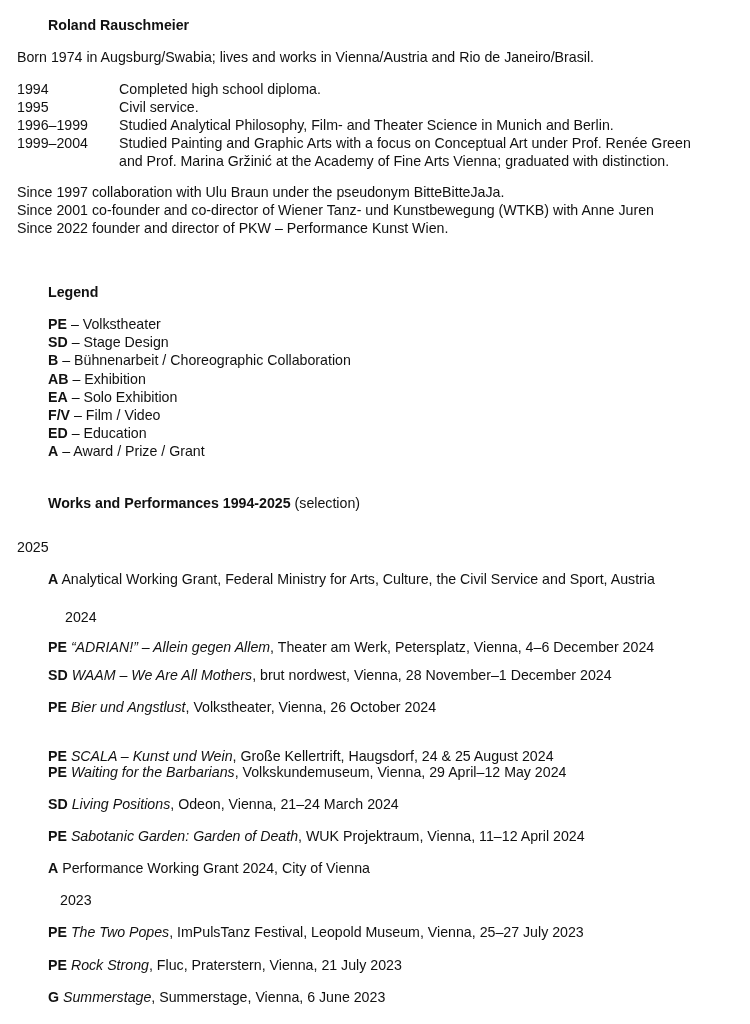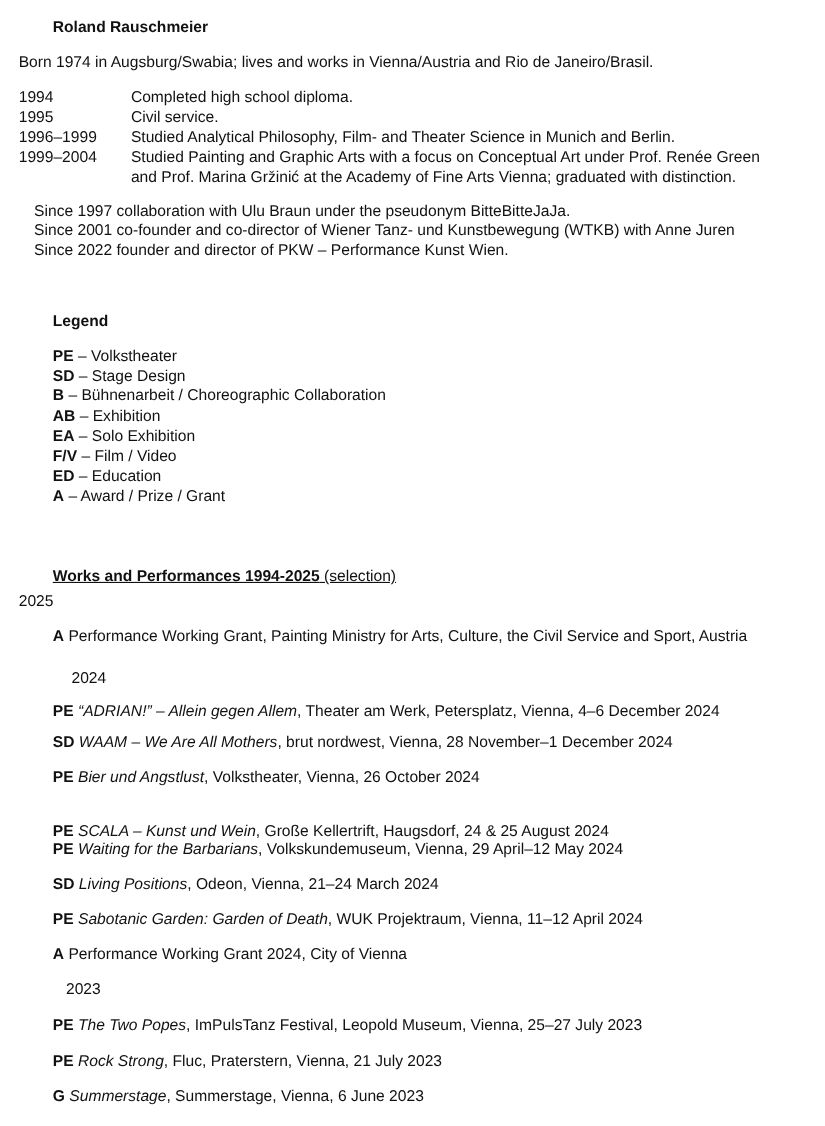--- a/index.html
+++ b/index.html
@@ -41,42 +41,42 @@
     </div>
     <div class="row" style="top:134px;">
       <span class="year">1999–2004</span>
       <span class="desc">Studied Painting and Graphic Arts with a focus on Conceptual Art under Prof. Renée Green</span>
     </div>
     <div class="row" style="top:152px;">
       <span class="desc">and Prof. Marina Gržinić at the Academy of Fine Arts Vienna; graduated with distinction.</span>
     </div>
   </div>
 
-  <div class="abs" style="top:183px;margin-left:14px;">
+  <div class="abs" style="top:183px;">
     <div class="since">Since 1997 collaboration with Ulu Braun under the pseudonym BitteBitteJaJa.</div>
     <div class="since">Since 2001 co-founder and co-director of Wiener Tanz- und Kunstbewegung (WTKB) with Anne Juren</div>
     <div class="since">Since 2022 founder and director of PKW – Performance Kunst Wien.</div>
   </div>
 
   <div class="abs b" style="top:283px;">Legend</div>
   <div class="abs" style="top:315px;">
     <div class="legend-item"><b>PE</b><span> – Volkstheater</span></div>
     <div class="legend-item"><b>SD</b><span> – Stage Design</span></div>
     <div class="legend-item"><b>B</b><span> – Bühnenarbeit / Choreographic Collaboration</span></div>
     <div class="legend-item"><b>AB</b><span> – Exhibition</span></div>
     <div class="legend-item"><b>EA</b><span> – Solo Exhibition</span></div>
     <div class="legend-item"><b>F/V</b><span> – Film / Video</span></div>
     <div class="legend-item"><b>ED</b><span> – Education</span></div>
     <div class="legend-item"><b>A</b><span> – Award / Prize / Grant</span></div>
   </div>
 
-  <div class="abs" style="top:515px;text-decoration:underline;"><b>Works and Performances 1994-2025</b><span> (selection)</span></div>
+  <div class="abs" style="top:494px;"><b>Works and Performances 1994-2025</b><span> (selection)</span></div>
 
   <div class="abs" style="top:538px;">2025</div>
-  <div class="abs" style="top:570px;"><b>A</b><span> Performance Working Grant, Painting Ministry for Arts, Culture, the Civil Service and Sport, Austria</span></div>
+  <div class="abs" style="top:570px;"><b>A</b><span> Analytical Working Grant, Federal Ministry for Arts, Culture, the Civil Service and Sport, Austria</span></div>
 
   <div class="abs" style="top:608px;margin-left:48px;">2024</div>
   <div class="abs" style="top:638px;"><b>PE</b><i> “ADRIAN!” – Allein gegen Allem</i><span>, Theater am Werk, Petersplatz, Vienna, 4–6 December 2024</span></div>
   <div class="abs" style="top:666px;"><b>SD</b><i> WAAM – We Are All Mothers</i><span>, brut nordwest, Vienna, 28 November–1 December 2024</span></div>
   <div class="abs" style="top:698px;"><b>PE</b><i> Bier und Angstlust</i><span>, Volkstheater, Vienna, 26 October 2024</span></div>
   <div class="abs" style="top:747px;"><b>PE</b><i> SCALA – Kunst und Wein</i><span>, Große Kellertrift, Haugsdorf, 24 &amp; 25 August 2024</span></div>
   <div class="abs" style="top:763px;"><b>PE</b><i> Waiting for the Barbarians</i><span>, Volkskundemuseum, Vienna, 29 April–12 May 2024</span></div>
   <div class="abs" style="top:795px;"><b>SD</b><i> Living Positions</i><span>, Odeon, Vienna, 21–24 March 2024</span></div>
   <div class="abs" style="top:827px;"><b>PE</b><i> Sabotanic Garden: Garden of Death</i><span>, WUK Projektraum, Vienna, 11–12 April 2024</span></div>
   <div class="abs" style="top:859px;"><b>A</b><span> Performance Working Grant 2024, City of Vienna</span></div>

